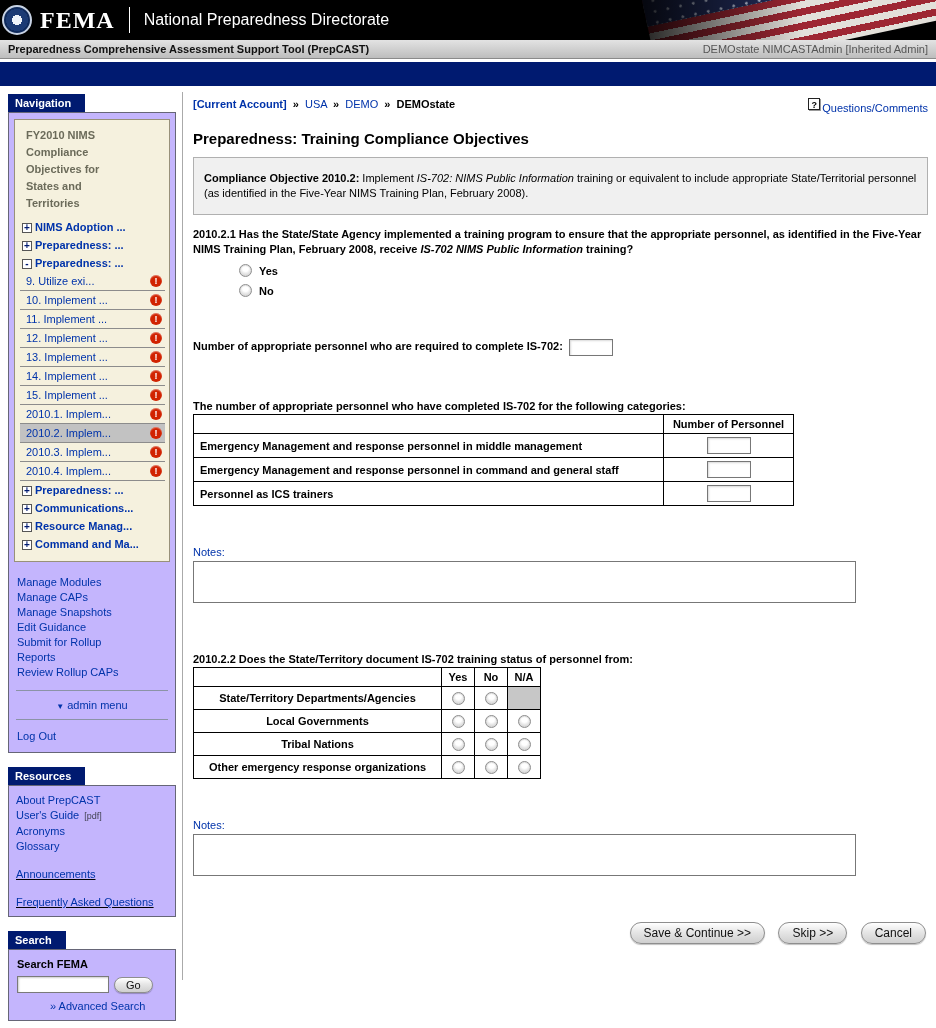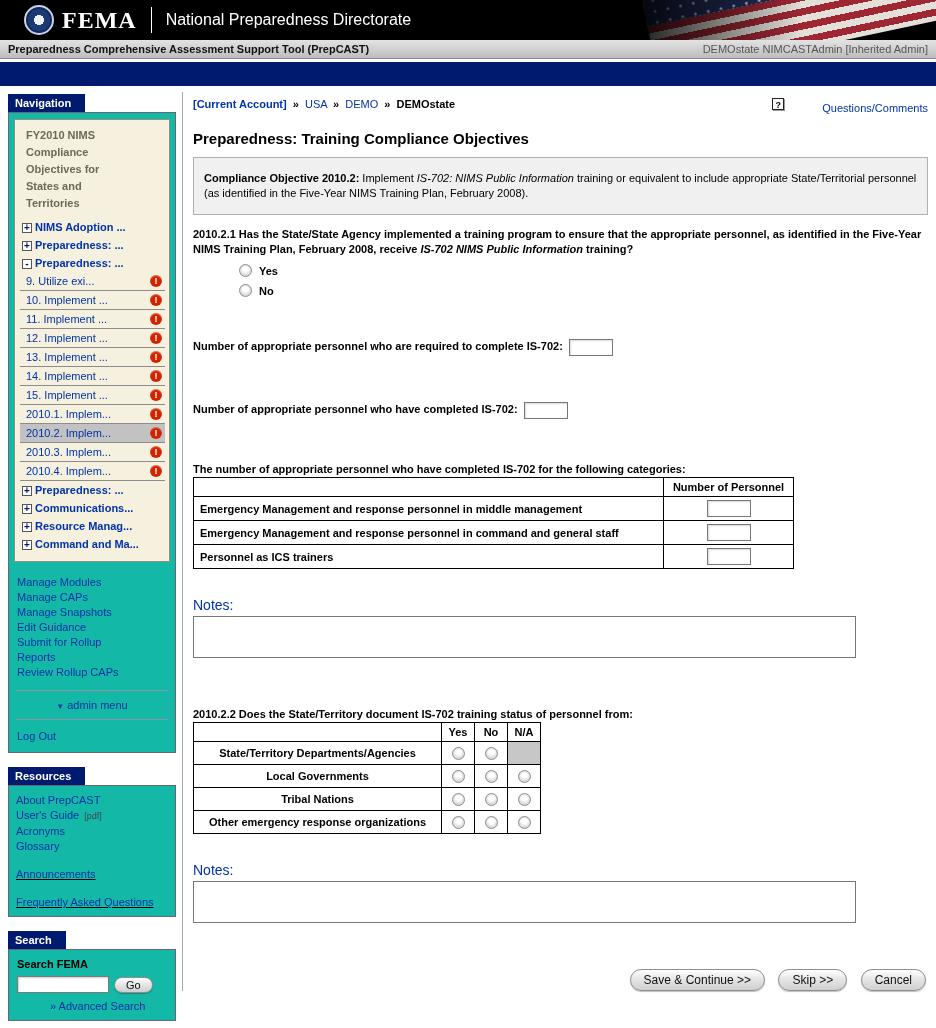--- a/index.html
+++ b/index.html
@@ -2,21 +2,21 @@
 <html><head>
 <meta charset="utf-8">
 <style>
   * { box-sizing: border-box; }
   html,body { margin:0; padding:0; background:#fff; }
   body { font-family:"Liberation Sans", sans-serif; color:#000; }
   a { cursor:pointer; }
   .page { width:936px; min-height:1028px; background:#fff; position:relative; }
 
   
-  .top-header { position:relative; height:40px; background:#000; display:flex; align-items:center; padding-left:24px; overflow:hidden; }
+  .top-header { position:relative; height:40px; background:#000; display:flex; align-items:center; padding-left:2px; overflow:hidden; }
   .seal { width:30px; height:30px; border-radius:50%; flex:none; z-index:3;
           background: radial-gradient(circle at 50% 50%, #eef3fa 0 5px, #1b3a74 5px 11px, #0f2a5c 11px);
           border:2px solid #c7d2e4; }
   .fema-word { color:#fff; font-weight:bold; font-size:24px; letter-spacing:1px; margin-left:8px; z-index:3; font-family:"Liberation Serif", serif; }
   .hsep { width:1px; height:26px; background:#fff; margin:0 14px; z-index:3; }
   .directorate { color:#fff; font-size:16px; z-index:3; white-space:nowrap; }
   .flag { position:absolute; right:0; top:0; width:350px; height:40px; overflow:hidden; z-index:1; }
   .flag-art { position:absolute; left:50px; top:-28px; width:430px; height:110px; transform:rotate(-12deg); transform-origin:left top; }
   .flag-stripes { position:absolute; inset:0; background:repeating-linear-gradient(180deg, #9e2733 0 7px, #e3e0da 7px 14px); }
   .flag-canton { position:absolute; left:0; top:0; width:165px; height:56px; background-color:#232e5e;
@@ -29,21 +29,21 @@
   .user-info { color:#555; }
   .navy-bar { height:24px; background:#001a70; margin-top:3px; }
 
   
   .content { display:flex; align-items:flex-start; padding:6px 6px 0 8px; }
   .sidebar { width:168px; flex:none; font-size:11px; }
   .main { flex:1; border-left:1px solid #aaa; margin-left:6px; padding:2px 2px 0 10px; min-height:888px; }
 
   
   .badge { display:inline-block; background:#001a70; color:#fff; font-size:11px; font-weight:bold; padding:3px 14px 3px 7px; margin:2px 0 0 0; }
-  .side-box { border:1px solid #667; background:#14b8a6; padding:6px 5px; margin-bottom:12px; }
+  .side-box { border:1px solid #667; background:#c4b5fd; padding:6px 5px; margin-bottom:12px; }
   .tree-box { border:1px solid #98917a; background:#f5f1de; padding:5px 4px 8px 5px; }
   .tree-title { font-weight:bold; font-size:11px; color:#6b6b5a; line-height:17px; padding:2px 0 6px 6px; width:112px; }
   .tree-item { position:relative; color:#0033aa; padding:3px 16px 3px 4px; line-height:12px; }
   .tree-item .tree-label { color:#0033aa; text-decoration:none; font-size:11px; }
   .tree-item.branch { padding:3px 2px 3px 2px; }
   .tree-item.branch .tree-label { font-weight:bold; }
   .tree-item:not(.branch) { border-bottom:1px solid #8c8c8c; padding-left:6px; }
   .tree-item.selected { background:#c2c2c2; }
   .toggle { display:inline-block; width:10px; height:10px; border:1px solid #555; background:#fff; color:#001a70;
             font-size:10px; font-weight:bold; line-height:8px; text-align:center; margin-right:3px; vertical-align:0px; }
@@ -77,21 +77,21 @@
   
   .top-row { display:flex; justify-content:space-between; align-items:flex-start; font-size:11px; margin-top:4px; }
   .bc-link { color:#0033aa; text-decoration:none; }
   .bc-bold { font-weight:bold; }
   .bc-sep { font-weight:bold; color:#000; margin:0 3px; }
   .bc-current { font-weight:bold; color:#000; }
   .help { white-space:nowrap; }
   .help-icon { display:inline-block; width:12px; height:12px; border:1px solid #222; background:#fff; color:#000;
                font-size:9px; font-weight:bold; line-height:12px; text-align:center; vertical-align:4px; margin-right:2px;
                box-shadow:1px 1px 0 #999; }
-  .help-link { color:#0033aa; text-decoration:none;padding-left:36px; }
+  .help-link { color:#0033aa; text-decoration:none; }
   .page-title { font-size:15px; font-weight:bold; margin:16px 0 10px 0; color:#000; }
   .section-bar { background:#b9d3e7; font-size:12px; font-weight:bold; color:#111; padding:5px 8px; border:1px solid #9fb6c9; border-bottom:none; }
   .objective-box { background:#f0f0f0; border:1px solid #b0b0b0; padding:13px 10px; font-size:11px; line-height:15px; }
   .b { font-weight:bold; }
   .i { font-style:italic; }
   .bi { font-weight:bold; font-style:italic; }
   .q-text { font-size:11px; font-weight:bold; line-height:15px; margin-top:12px; }
   .opt-row { margin:7px 0 0 46px; display:flex; align-items:center; gap:7px; }
   .opt-label { font-weight:bold; font-size:11px; }
   .radio { display:inline-block; width:13px; height:13px; border-radius:50%; border:1px solid #8f8f8f; flex:none;
@@ -101,21 +101,21 @@
   .inline-q.second { margin-top:46px; }
   .num-input { width:44px; height:17px; border:1px solid #777; background:#fff; margin-left:6px; vertical-align:middle;
                box-shadow: inset 1px 1px 2px rgba(0,0,0,.15); font-size:11px; padding:0 2px; }
   .t-caption { font-size:11px; font-weight:bold; margin-top:44px; }
   table.grid { border-collapse:collapse; margin-top:2px;border-radius:21px; }
   table.grid th, table.grid td { border:1px solid #000; font-size:11px; background:#fff; }
   .t1 .t1-label { font-weight:bold; padding:5px 6px; width:470px; }
   .t1 .t1-head { font-weight:bold; text-align:center; padding:3px 6px; width:130px; }
   .t1 .t1-value { text-align:center; padding:3px 6px; }
   .t1 .num-input { margin-left:0; }
-  .notes-label { color:#0033aa; font-size:14px; margin-top:28px; }
+  .notes-label { color:#0033aa; font-size:11px; margin-top:40px; }
   .notes-area { display:block; width:663px; height:42px; border:1px solid #777; margin-top:3px; resize:none;
                 font-family:"Liberation Sans", sans-serif; font-size:11px; }
   .q2-title { font-size:11px; font-weight:bold; margin-top:50px; }
   .t2 .t2-label { font-weight:bold; padding:5px 6px; width:248px;text-align:center; }
   .t2 .t2-head { font-weight:bold; text-align:center; padding:3px 5px; width:33px; }
   .t2 .t2-cell { text-align:center; padding:3px 5px; width:33px; }
   .t2 .t2-cell .radio { vertical-align:middle; }
   .t2 .na-disabled { background:#c7c7c7; }
   .btn-row { margin-top:46px; text-align:right; padding-right:2px; }
   .btn-row .pill { font-size:12px; padding:3px 13px; border-radius:14px; margin-left:9px; }
@@ -342,23 +342,20 @@
       </div>
       <div class="opt-row">
         <span class="radio"></span>
         <span class="opt-label">No</span>
       </div>
 
       <div class="inline-q">
         <span>Number of appropriate personnel who are required to complete IS-702:</span><input type="text" class="num-input" style="">
       </div>
 
-      <div class="inline-q second">
-        <span>Number of appropriate personnel who have completed IS-702:</span><input type="text" class="num-input" style="">
-      </div>
 
       <div class="t-caption">The number of appropriate personnel who have completed IS-702 for the following categories:</div>
       <table class="grid t1">
         <thead>
           <tr>
             <th class="t1-label"></th>
             <th class="t1-head">Number of Personnel</th>
           </tr>
         </thead>
         <tbody>

